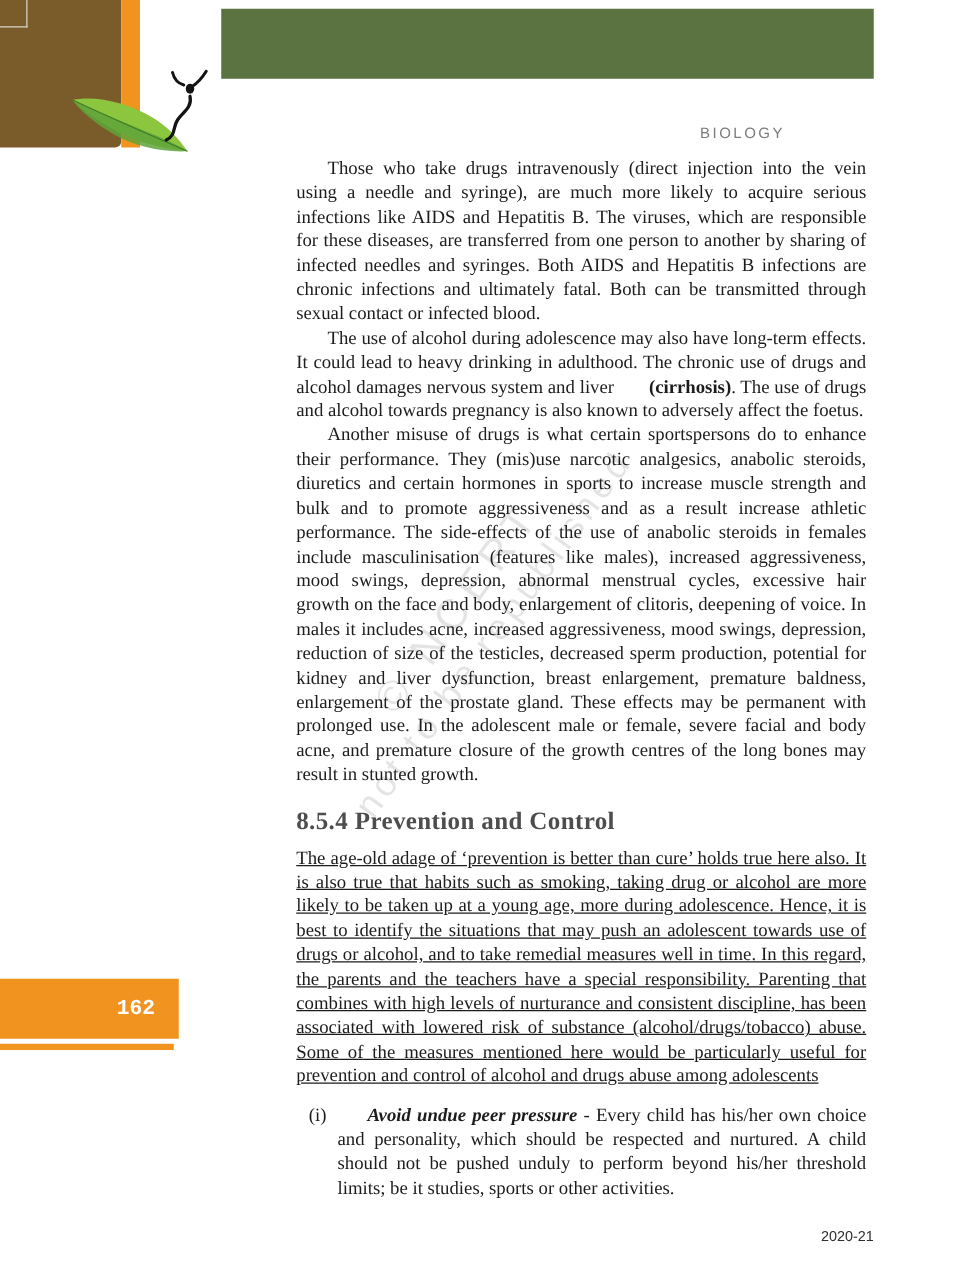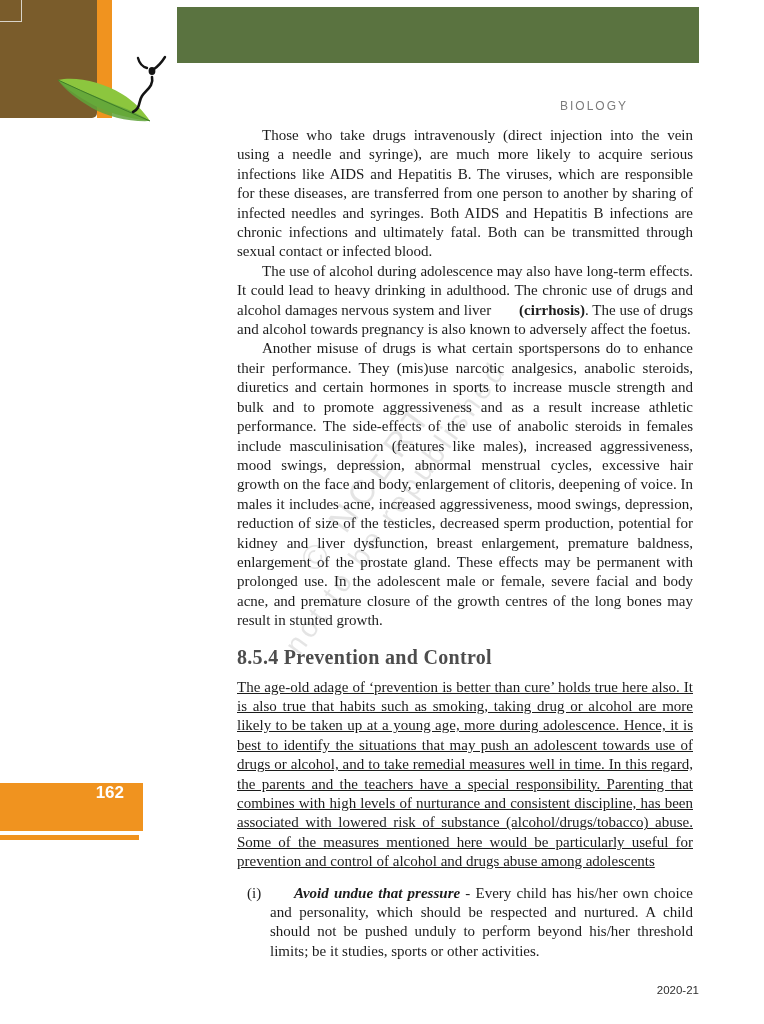--- a/index.html
+++ b/index.html
@@ -47,22 +47,22 @@
   }
   .list-item { display:flex; margin-top:12px; padding-left:10px; }
   .list-marker { flex:0 0 23px; }
   .list-body { flex:1; text-align:justify; }
   .b { font-weight:bold;padding-left:24px; }
   .i { font-style:italic; }
 
   
   .page-num-box {
     left:0; top:783px; width:143px; height:48px;
-    display:flex; justify-content:flex-end; padding-right:19px;
-    font-family:Liberation Sans, sans-serif; font-weight:bold;
+    display:flex; align-items:center; justify-content:flex-end; padding-right:19px;
+    font-family:Liberation Mono, monospace; font-weight:bold;
     font-size:17px; color:#ffffff;
   }
   .page-num-strip { left:0; top:835px; width:139px; height:5px; }
   .footer {
     left:0; top:984px; width:100%; text-align:right;
     font-family:"Liberation Sans", sans-serif; font-size:11.5px; color:#2e2e2e;
   }
 </style>
 </head>
 <body>
@@ -93,21 +93,21 @@
   </div>
 
   <div class="abs text-col">
     <p><span>Those who take drugs intravenously (direct injection into the vein using a needle and syringe), are much more likely to acquire serious infections like AIDS and Hepatitis B. The viruses, which are responsible for these diseases, are transferred from one person to another by sharing of infected needles and syringes. Both AIDS and Hepatitis B infections are chronic infections and ultimately fatal. Both can be transmitted through sexual contact or infected blood.</span></p>
     <p><span>The use of alcohol during adolescence may also have long-term effects. It could lead to heavy drinking in adulthood. The chronic use of drugs and alcohol damages nervous system and liver </span><span class="b">(cirrhosis)</span><span>. The use of drugs and alcohol towards pregnancy is also known to adversely affect the foetus.</span></p>
     <p><span>Another misuse of drugs is what certain sportspersons do to enhance their performance.  They (mis)use narcotic analgesics, anabolic steroids, diuretics and certain hormones in sports to increase muscle strength and bulk and to promote aggressiveness and as a result increase athletic performance. The side-effects of the use of anabolic steroids in females include masculinisation (features like males), increased aggressiveness, mood swings, depression, abnormal menstrual cycles, excessive hair growth on the face and body, enlargement of clitoris, deepening of voice. In males it includes acne, increased aggressiveness, mood swings, depression, reduction of size of the testicles, decreased sperm production, potential for kidney and liver dysfunction, breast enlargement, premature baldness, enlargement of the prostate gland.  These effects may be permanent with prolonged use.  In the adolescent male or female, severe facial and body acne, and premature closure of the growth centres of the long bones may result in stunted growth.</span></p>
     <h2 class="section-heading">8.5.4 Prevention and Control</h2>
     <p class="noindent"><span>The age-old adage of ‘prevention is better than cure’ holds true here also. It is also true that habits such as smoking, taking drug or alcohol are more likely to be taken up at a young age, more during adolescence. Hence, it is best to identify the situations that may push an adolescent towards use of drugs or alcohol, and to take remedial measures well in time. In this regard, the parents and the teachers have a special responsibility. Parenting that combines with high levels of nurturance and consistent discipline, has been associated with lowered risk of substance (alcohol/drugs/tobacco) abuse. Some of the measures mentioned here would be particularly useful for prevention and control of alcohol and drugs abuse among adolescents</span></p>
     <div class="list-item">
       <span class="list-marker">(i)</span>
-      <span class="list-body"><span class="b i">Avoid undue that pressure</span><span> - Every child has his/her own choice and personality, which should be respected and nurtured. A child should not be pushed unduly to perform beyond his/her threshold limits; be it studies, sports or other activities.</span></span>
+      <span class="list-body"><span class="b i">Avoid undue peer pressure</span><span> - Every child has his/her own choice and personality, which should be respected and nurtured. A child should not be pushed unduly to perform beyond his/her threshold limits; be it studies, sports or other activities.</span></span>
     </div>
   </div>
 
   <div class="abs page-num-box" style="background-color: rgb(240, 147, 31);">
     <span>162</span>
   </div>
   <div class="abs page-num-strip" style="background-color: rgb(240, 147, 31);"></div>
 
   <div class="abs footer">2020-21</div>
 

